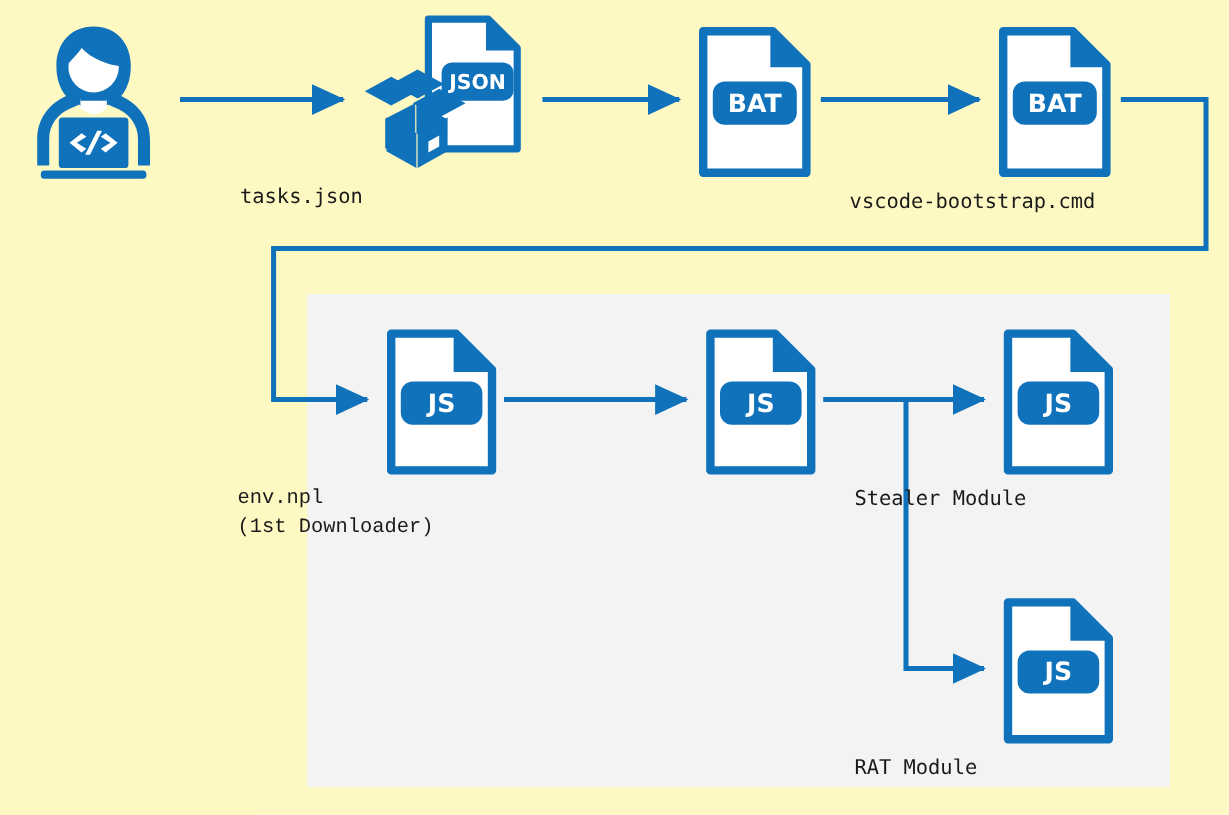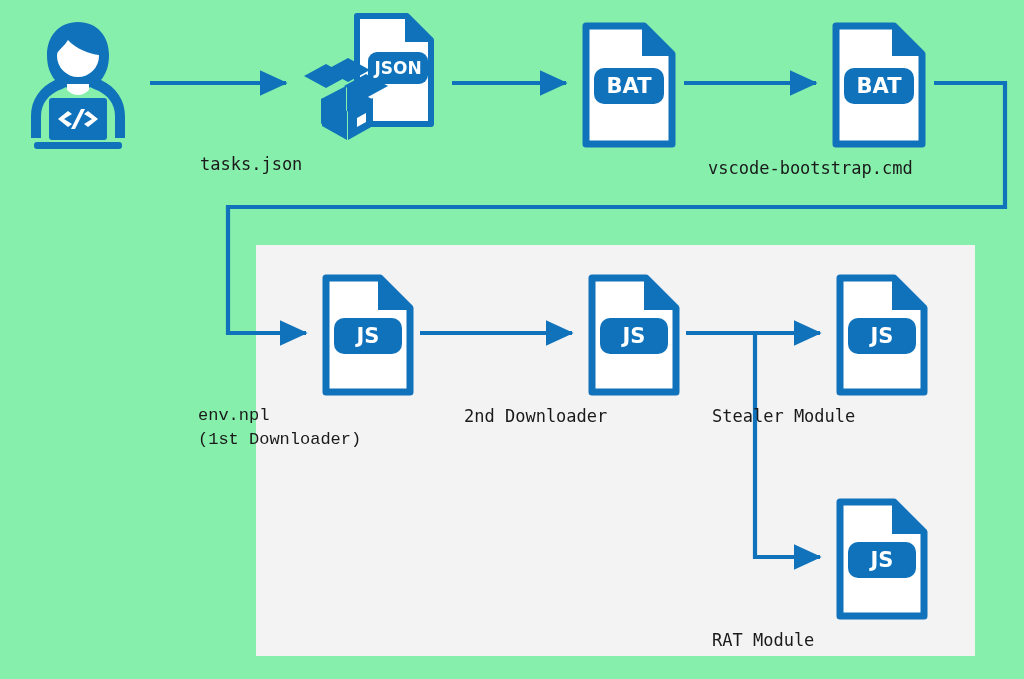--- a/index.html
+++ b/index.html
@@ -8,21 +8,21 @@
     padding: 0;
     background: #ffffff;
   }
   body {
     font-family: "DejaVu Sans Mono", "Liberation Mono", monospace;
   }
   #stage {
     position: relative;
     width: 1024px;
     height: 679px;
-    background: #86efac;
+    background: #fef9c3;
     overflow: hidden;
   }
   #wires {
     position: absolute;
     left: 0;
     top: 0;
     width: 1024px;
     height: 679px;
     pointer-events: none;
   }
@@ -162,21 +162,20 @@
 (1st Downloader)</div>
   </div>
 
   <div class="node" id="node-second-downloader" style="left: 584px; top: 272px; width: 100px; height: 126px;">
     <svg class="node-icon" width="100" height="126" viewBox="0 0 100 126">
       <path d="M8,6 L62,6 L92,36 L92,120 L8,120 Z" fill="#ffffff" stroke="#0f72bb" stroke-width="7" stroke-linejoin="round"></path>
       <path d="M60,6 L92,38 L60,38 Z" fill="#0f72bb"></path>
       <rect x="16" y="46" width="68" height="36" rx="10" fill="#0f72bb"></rect>
       <text x="50" y="71" text-anchor="middle" fill="#ffffff" font-family="DejaVu Sans, Liberation Sans, sans-serif" font-size="21" font-weight="bold">JS</text>
     </svg>
-    <div class="node-label" style="left: -120px; top: 132px; color: rgb(26, 26, 26);">2nd Downloader</div>
   </div>
 
   <div class="node" id="node-stealer-module" style="left: 832px; top: 272px; width: 100px; height: 126px;">
     <svg class="node-icon" width="100" height="126" viewBox="0 0 100 126">
       <path d="M8,6 L62,6 L92,36 L92,120 L8,120 Z" fill="#ffffff" stroke="#0f72bb" stroke-width="7" stroke-linejoin="round"></path>
       <path d="M60,6 L92,38 L60,38 Z" fill="#0f72bb"></path>
       <rect x="16" y="46" width="68" height="36" rx="10" fill="#0f72bb"></rect>
       <text x="50" y="71" text-anchor="middle" fill="#ffffff" font-family="DejaVu Sans, Liberation Sans, sans-serif" font-size="21" font-weight="bold">JS</text>
     </svg>
     <div class="node-label" style="left: -120px; top: 132px; color: rgb(26, 26, 26);">Stealer Module</div>

